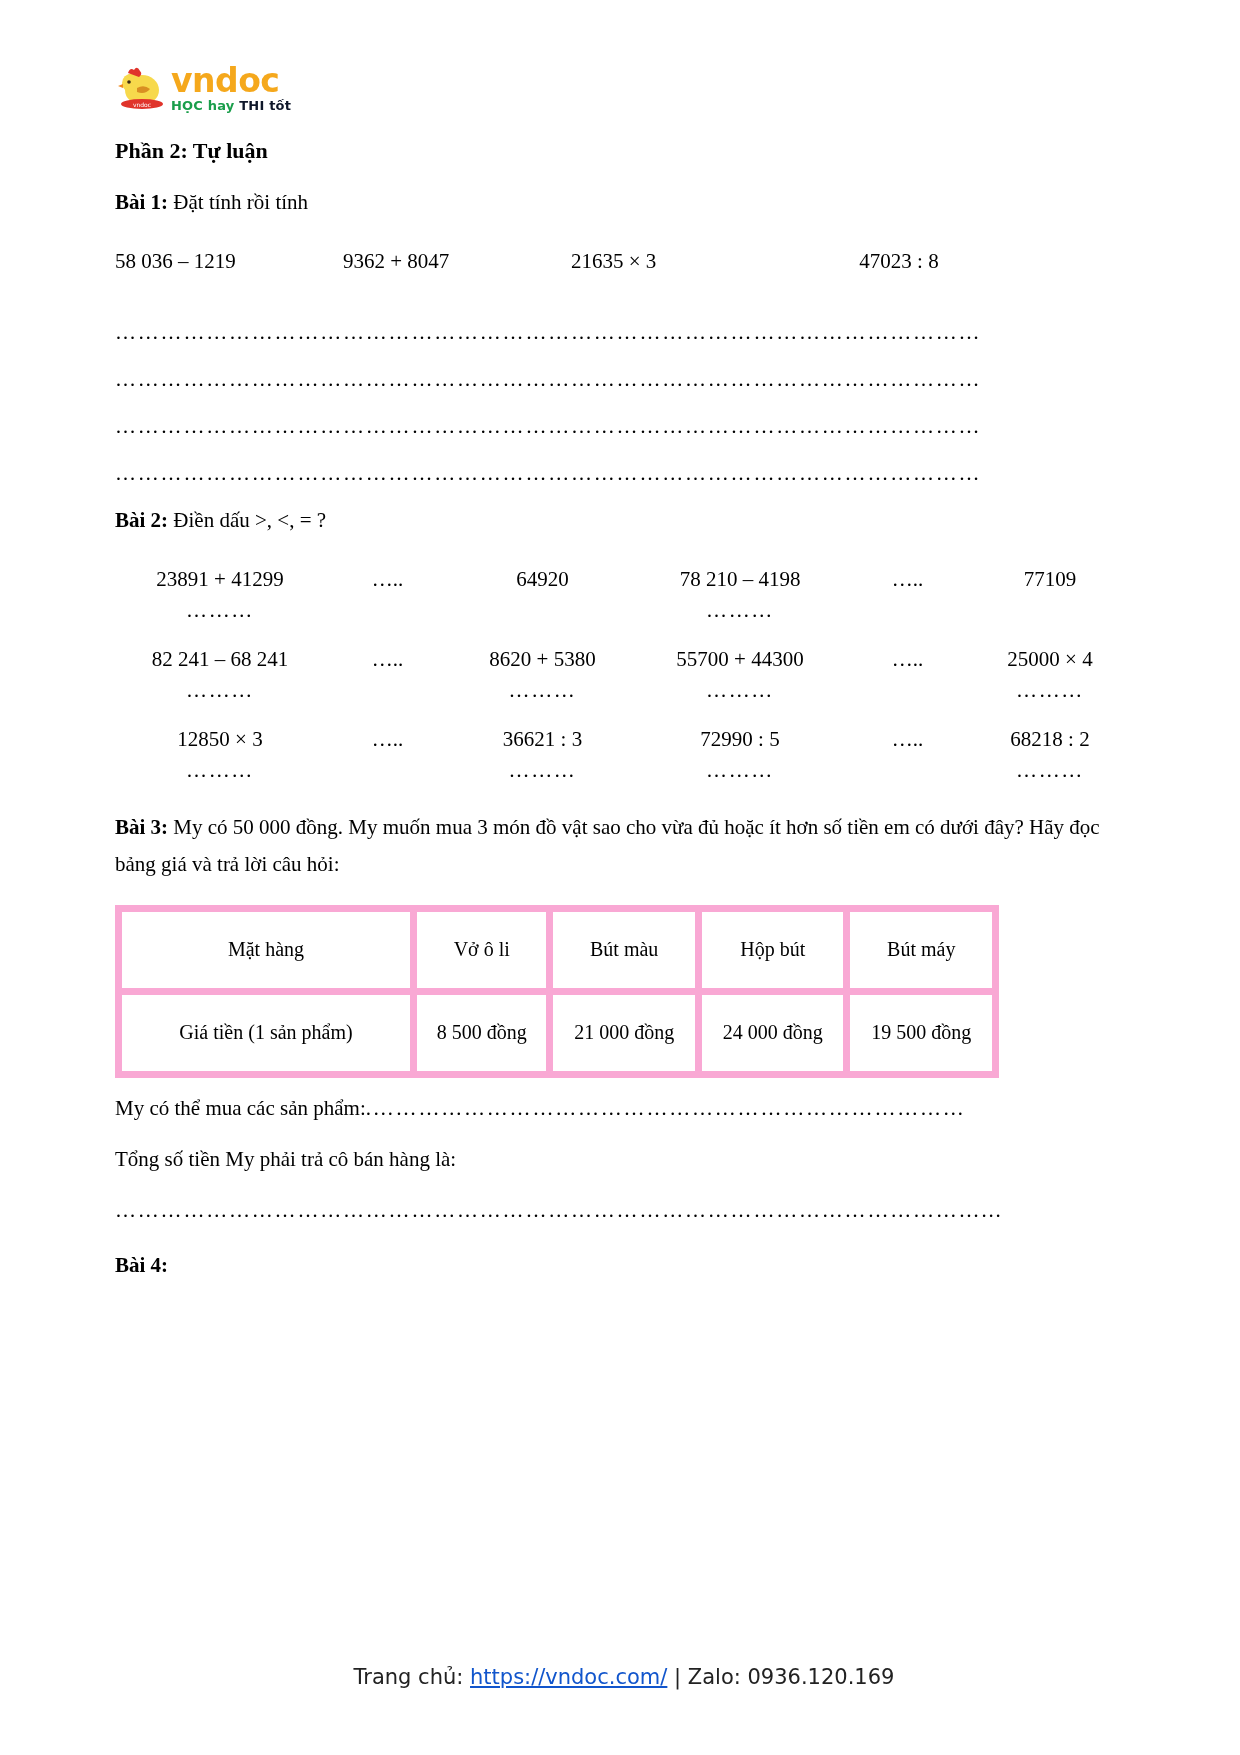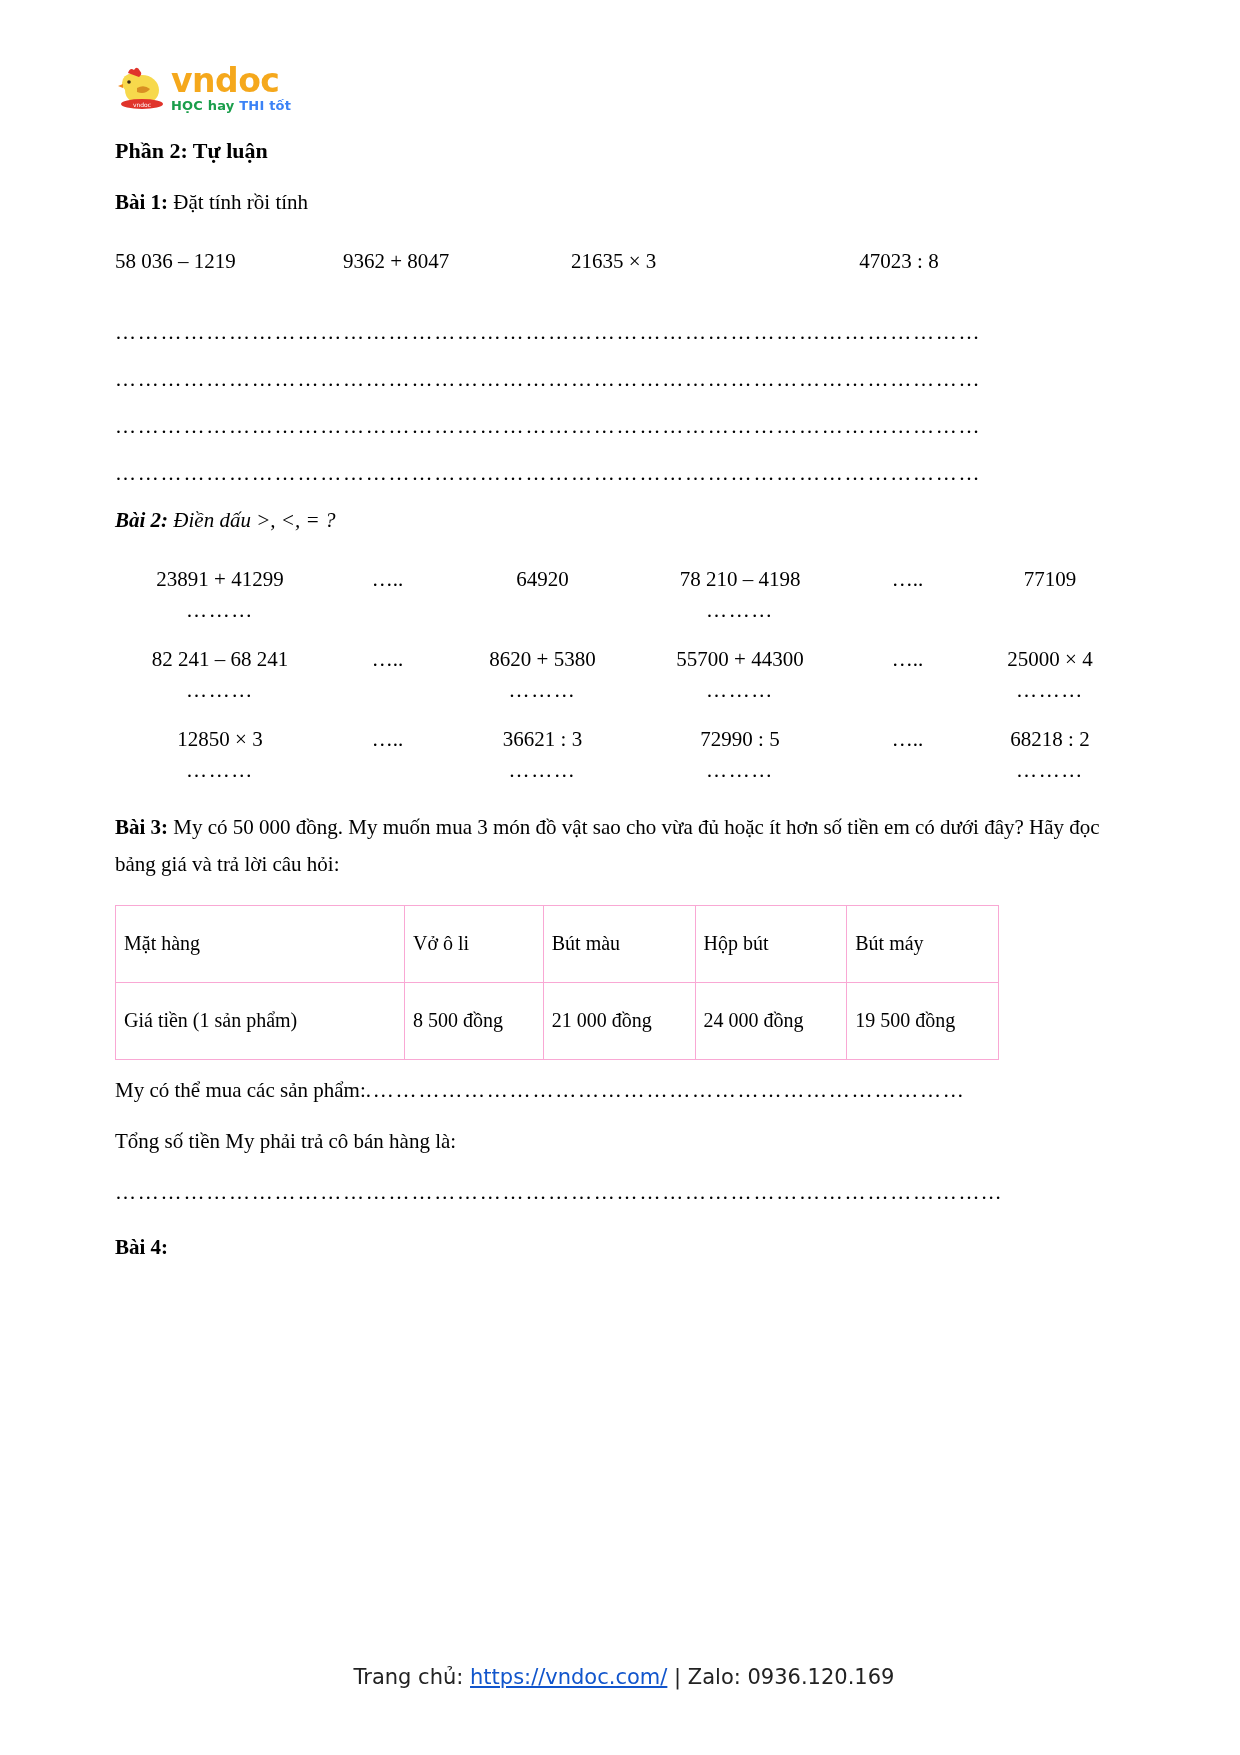--- a/index.html
+++ b/index.html
@@ -52,21 +52,21 @@
   }
   .logo-tag {
     font-family: "DejaVu Sans", sans-serif;
     font-size: 13px;
     font-weight: 700;
     line-height: 1.2;
     margin-top: 2px;
     letter-spacing: 0.2px;
   }
   .logo-tag .t-hoc { color: #1a9e4b; text-align: center; }
-  .logo-tag .t-thi { color: #3b82f6; }
+  .logo-tag .t-thi { color: #0f172a; }
 
   
   .h-section {
     font-size: 22px;
     font-weight: bold;
     margin: 0 0 26px 0;
   }
   .q-head {
     font-size: 21px;
     margin: 0 0 34px 0;
@@ -126,22 +126,23 @@
     margin: 0 0 22px 0;
   }
   .para .lbl { font-weight: bold; }
 
   table.price {
     border-collapse: collapse;
     margin: 10px 0 18px 0;
     width: 884px;
   }
   table.price td {
-    border: 1px solid #f9a8d4;
+    border: 7px solid #f9a8d4;
     font-size: 20px;
+    text-align: center;
     padding: 16px 8px;
     height: 44px;
   }
   table.price td.wide { width: 272px; }
 
   .answer-line {
     font-size: 21px;
     margin: 0 0 26px 0;
     white-space: nowrap;
   }
@@ -207,21 +208,21 @@
     <span class="cell-b">9362 + 8047</span>
     <span class="cell-c">21635 × 3</span>
     <span class="cell-d">47023 : 8</span>
   </div>
 
   <div class="dotline">……………………………………………………………………………………………………</div>
   <div class="dotline">……………………………………………………………………………………………………</div>
   <div class="dotline">……………………………………………………………………………………………………</div>
   <div class="dotline">……………………………………………………………………………………………………</div>
 
-  <div class="q-head" style="font-style:italic;">
+  <div class="q-head" style="">
     <span class="lbl">Bài 2:</span><span> Điền dấu &gt;, &lt;, = ?</span>
   </div>
 
   <div class="cmp-block">
     <div class="cmp-row">
       <span class="c1">23891 + 41299</span>
       <span class="c2">…..</span>
       <span class="c3">64920</span>
       <span class="c4">78 210 – 4198</span>
       <span class="c5">…..</span>

